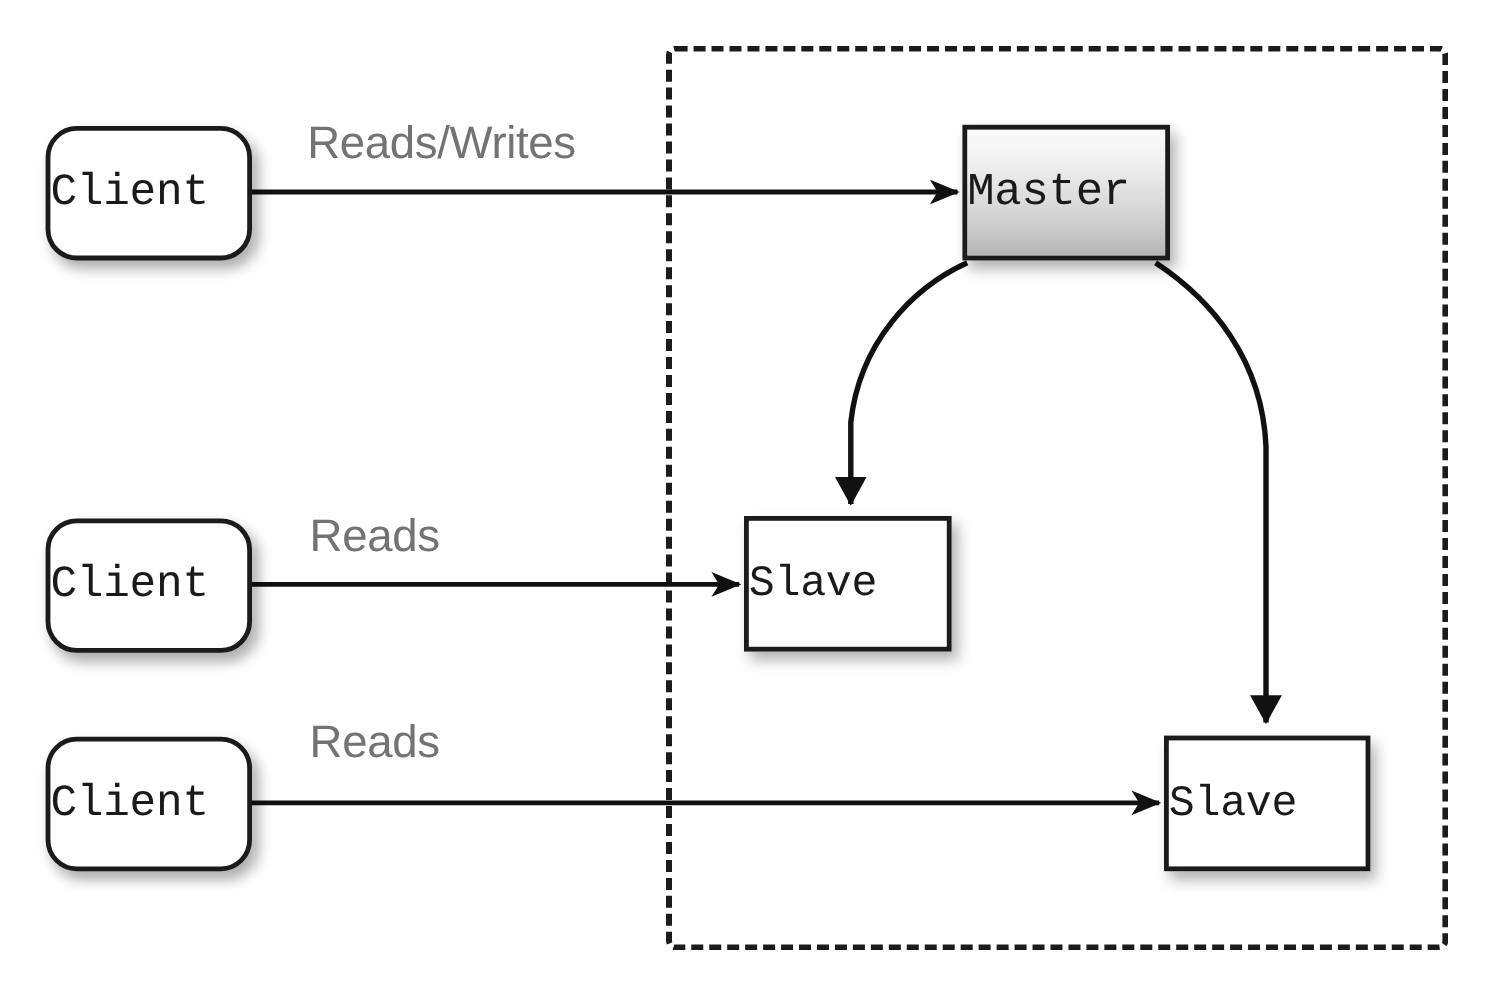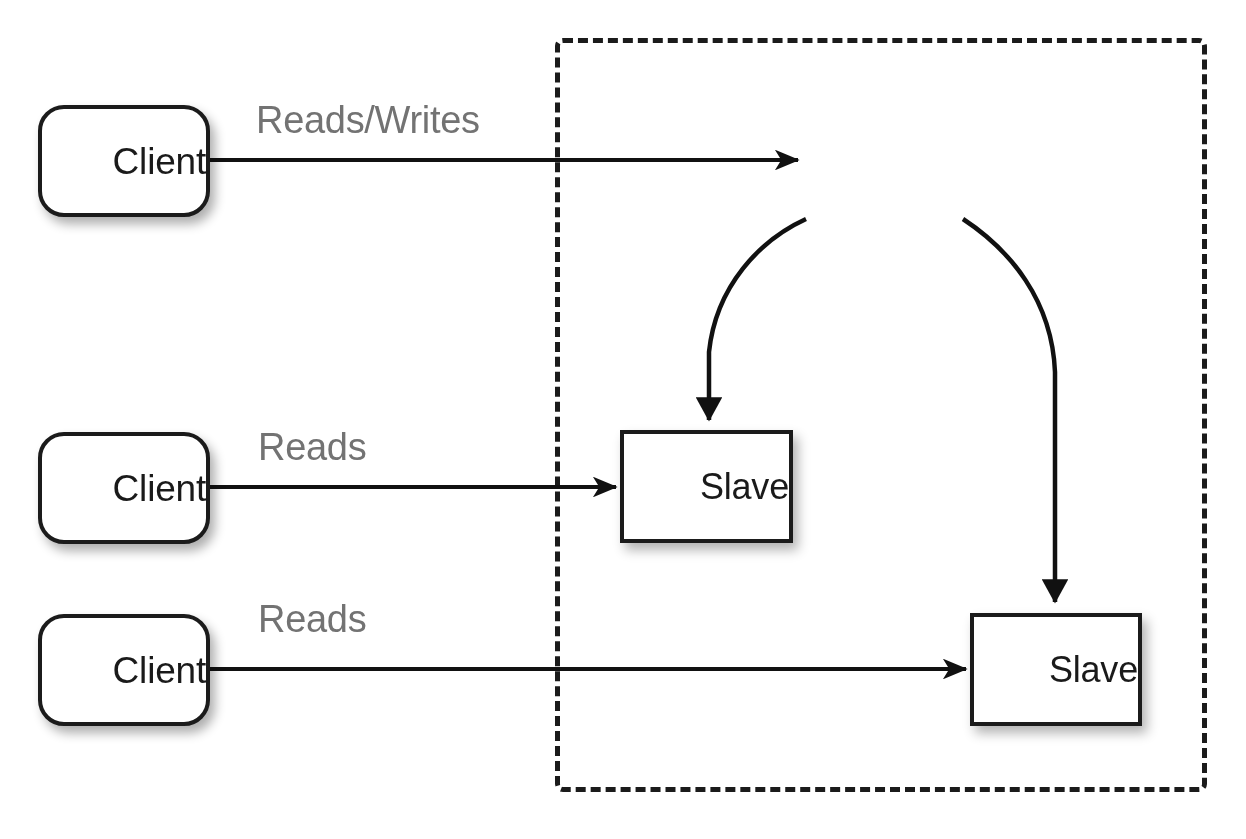--- a/index.html
+++ b/index.html
@@ -20,24 +20,24 @@
     left: 0;
     top: 0;
     width: 1246px;
     height: 839px;
     pointer-events: none;
   }
   .node {
     position: absolute;
     display: flex;
     align-items: center;
-    justify-content: flex-end;
+    justify-content: flex-start;
     box-sizing: border-box;
     color: #1a1a1a;
-    font-family: Liberation Sans, sans-serif;
+    font-family: Liberation Mono, monospace;
   }
   .node-label {
     display: block;
     line-height: 1;
     letter-spacing: -0.2px;
   }
   
   .client {
     border: 4px solid #1b1b1b;
     border-radius: 26px;
@@ -111,20 +111,23 @@
   </div>
 
   <div class="node client" id="node-client-2" style="left: 38px; top: 432px; width: 172px; height: 112px;">
     <span class="node-label">Client</span>
   </div>
 
   <div class="node client" id="node-client-3" style="left: 38px; top: 614px; width: 172px; height: 112px;">
     <span class="node-label">Client</span>
   </div>
 
+  <div class="node master" id="node-master" style="left: 802px; top: 104px; width: 173px; height: 113px;">
+    <span class="node-label">Master</span>
+  </div>
 
   <div class="node slave" id="node-slave-1" style="left: 620px; top: 430px; width: 173px; height: 113px;">
     <span class="node-label">Slave</span>
   </div>
 
   <div class="node slave" id="node-slave-2" style="left: 970px; top: 613px; width: 172px; height: 113px;">
     <span class="node-label">Slave</span>
   </div>
 
   <div class="edge-label" id="label-edge-0" style="left: 256px; top: 101px;">Reads/Writes</div>

